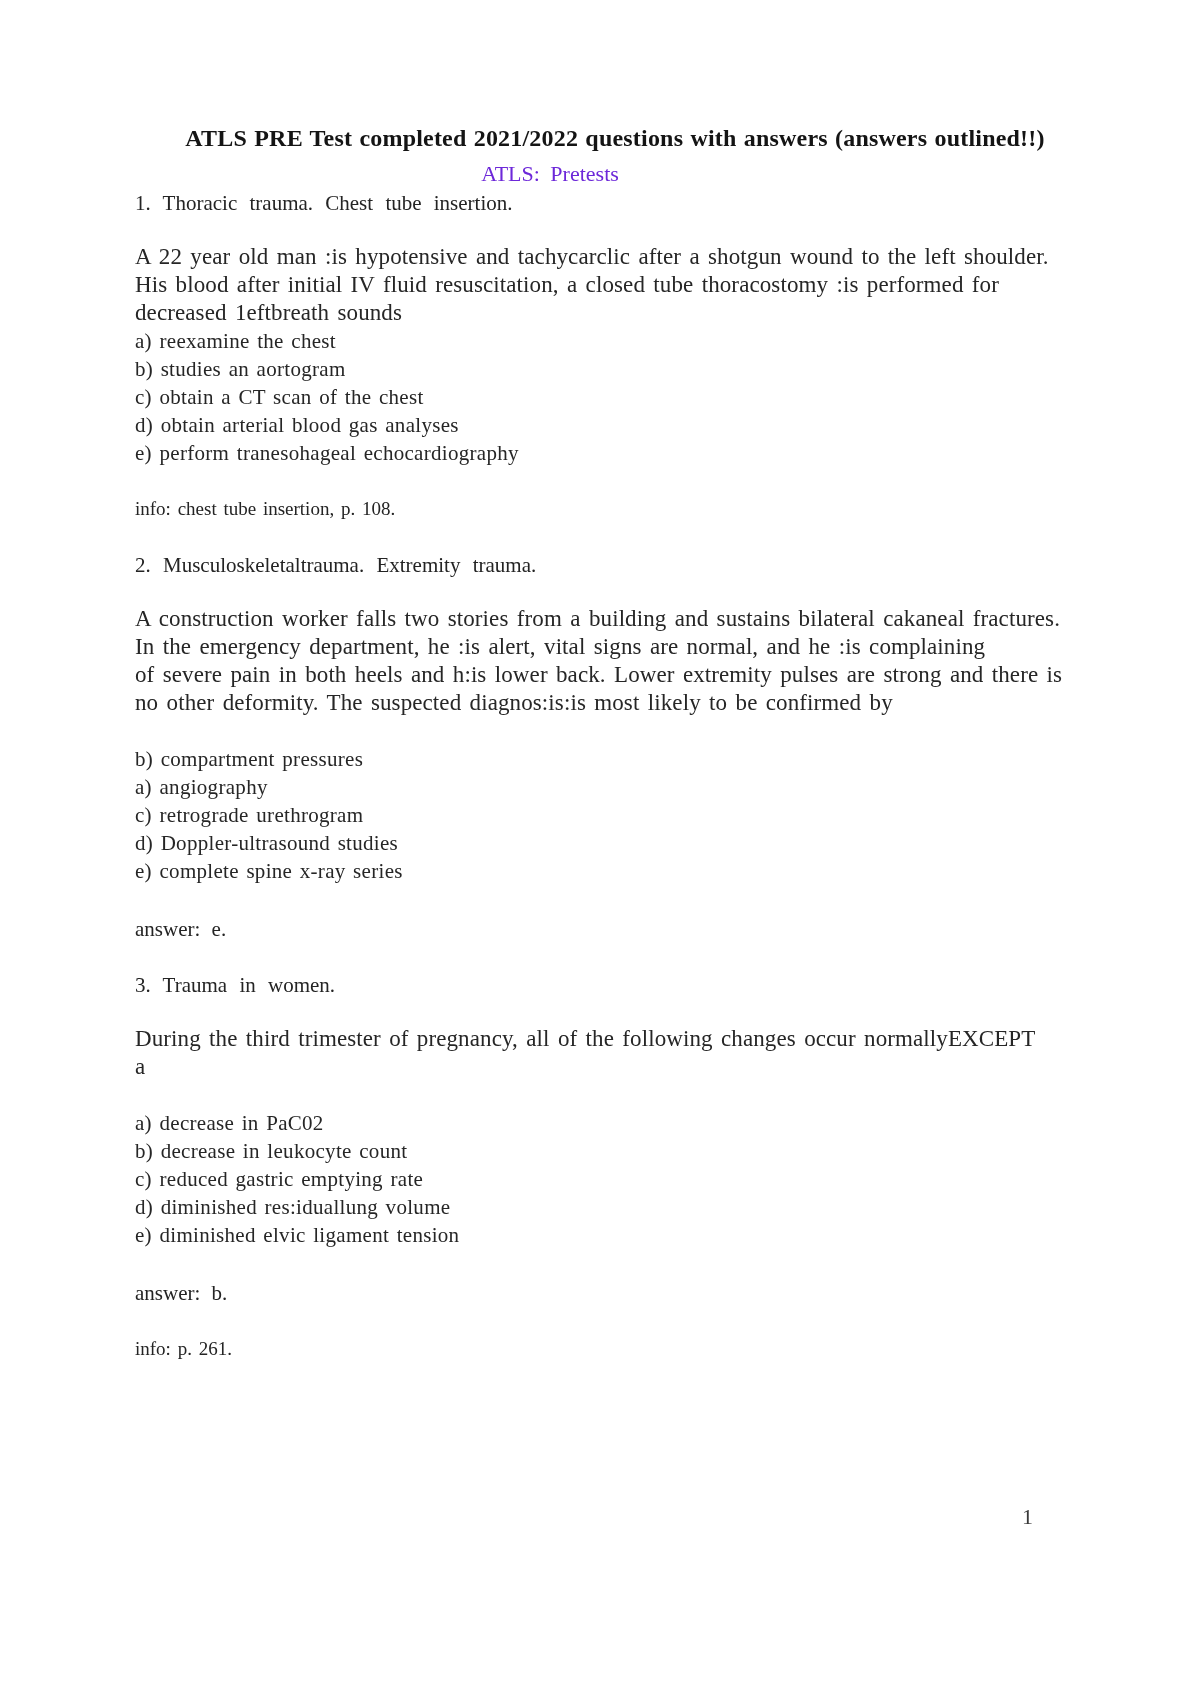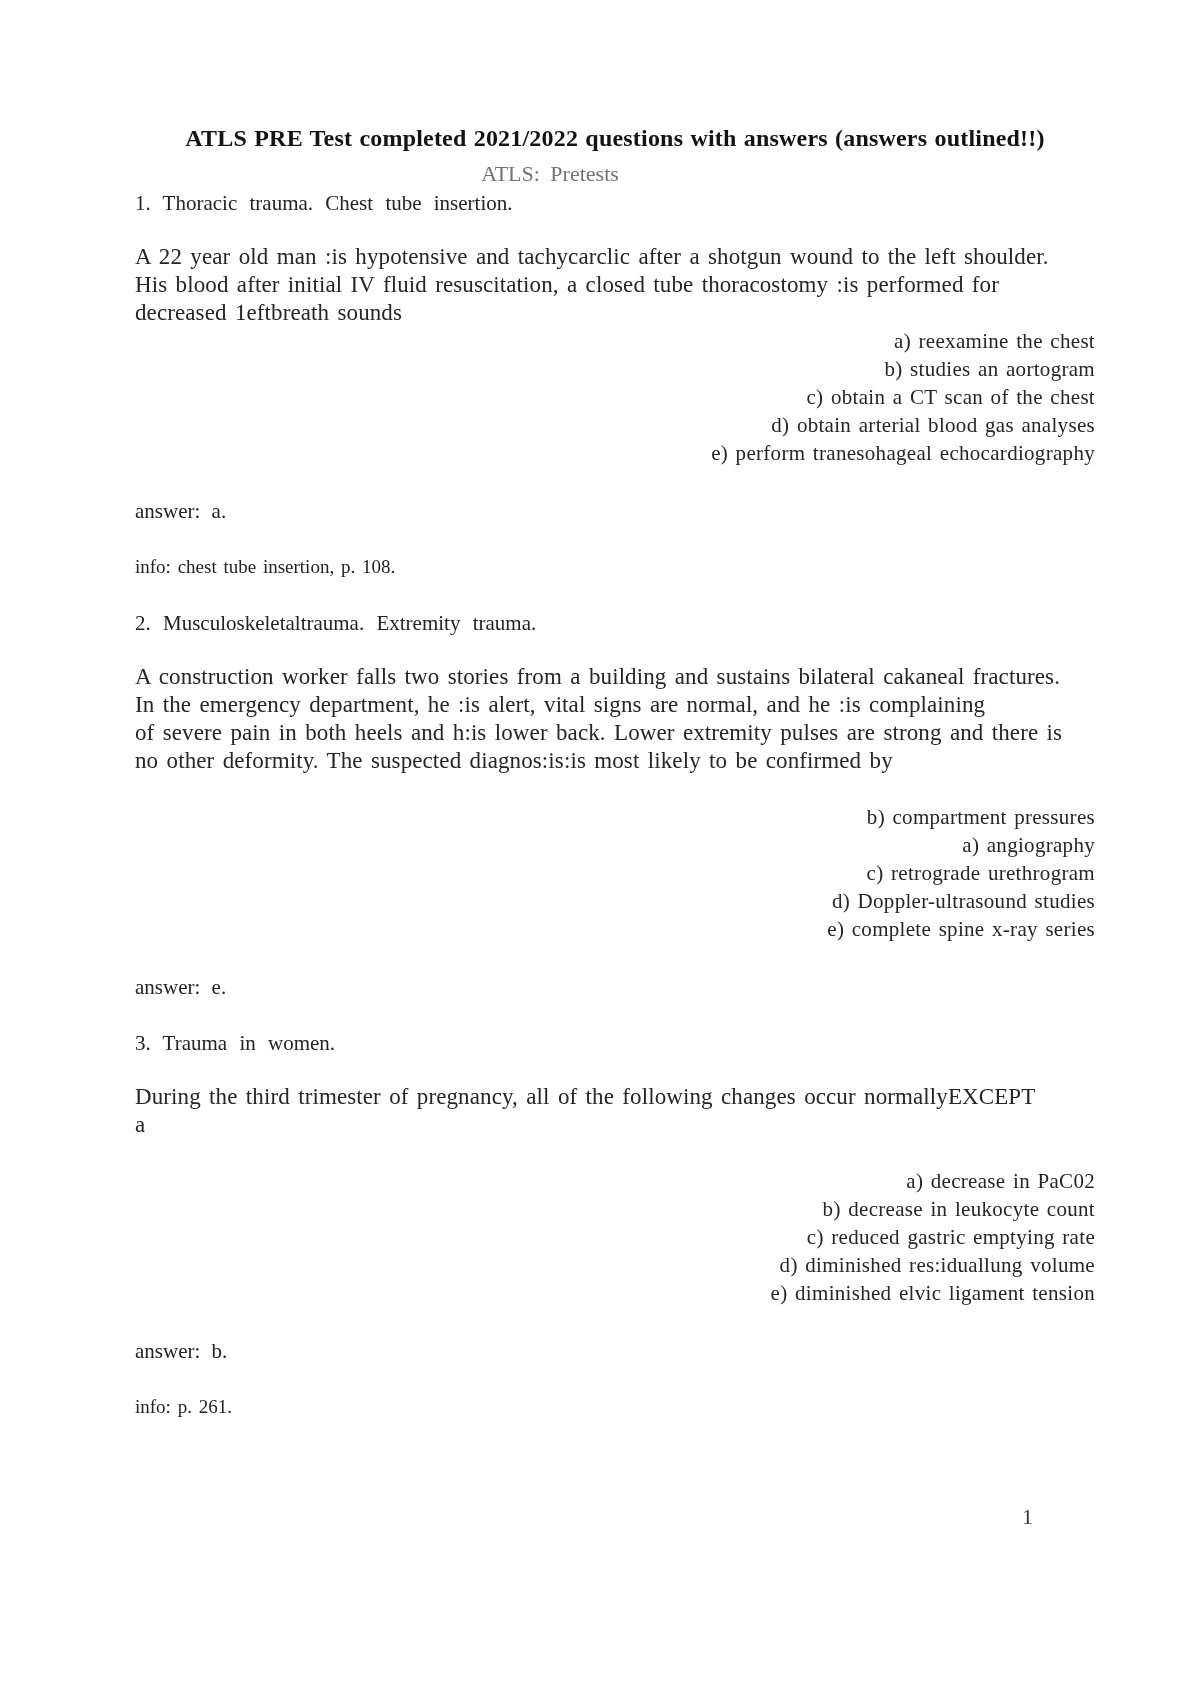--- a/index.html
+++ b/index.html
@@ -26,21 +26,21 @@
     letter-spacing: 0.2px;
     word-spacing: 1px;
     color: #141414;
   }
   .doc-subtitle {
     margin-top: 8px;
     text-align: center;
     font-size: 22px;
     line-height: 28px;
     word-spacing: 5px;
-    color: #737373;
+    color: #6d28d9;
     padding-right: 130px;
   }
   .q-heading {
     margin-top: 28px;
     font-size: 21px;
     line-height: 28px;
     word-spacing: 7px;
     color: #242424;
   }
   .q-heading.first { margin-top: 1px; }
@@ -53,21 +53,20 @@
     letter-spacing: 0.1px;
     color: #262626;
   }
   .q-options {
     margin-top: 28px;
     font-size: 21px;
     line-height: 28px;
     word-spacing: 2px;
     letter-spacing: 0.3px;
     color: #262626;
-    text-align: right;
   }
   .q-options.attached { margin-top: 0; }
   .q-option { line-height: 28px; }
   .q-answer {
     margin-top: 30px;
     font-size: 21px;
     line-height: 28px;
     word-spacing: 6px;
     color: #242424;
   }
@@ -100,21 +99,20 @@
     <div class="q-body">A 22 year old man :is hypotensive and tachycarclic after a shotgun wound to the left shoulder.
 His blood after initial IV fluid resuscitation, a closed tube thoracostomy :is performed for
 decreased 1eftbreath sounds</div>
     <div class="q-options attached">
       <div class="q-option">a) reexamine the chest</div>
       <div class="q-option">b) studies an aortogram</div>
       <div class="q-option">c) obtain a CT scan of the chest</div>
       <div class="q-option">d) obtain arterial blood gas analyses</div>
       <div class="q-option">e) perform tranesohageal echocardiography</div>
     </div>
-    <div class="q-answer">answer: a.</div>
     <div class="q-info">info: chest tube insertion, p. 108.</div>
   </section>
 
   <section>
     <div class="q-heading">2. Musculoskeletaltrauma. Extremity trauma.</div>
     <div class="q-body">A construction worker falls two stories from a building and sustains bilateral cakaneal fractures.
 In the emergency department, he :is alert, vital signs are normal, and he :is complaining
 of severe pain in both heels and h:is lower back. Lower extremity pulses are strong and there is
 no other deformity. The suspected diagnos:is:is most likely to be confirmed by</div>
     <div class="q-options">

